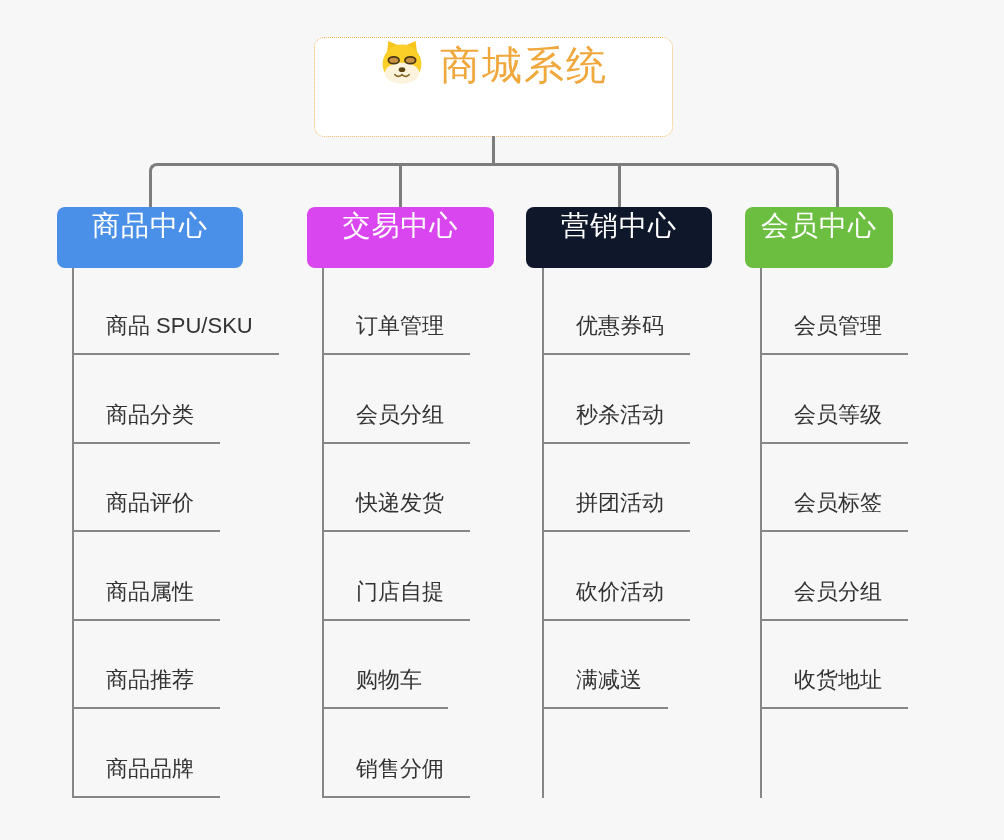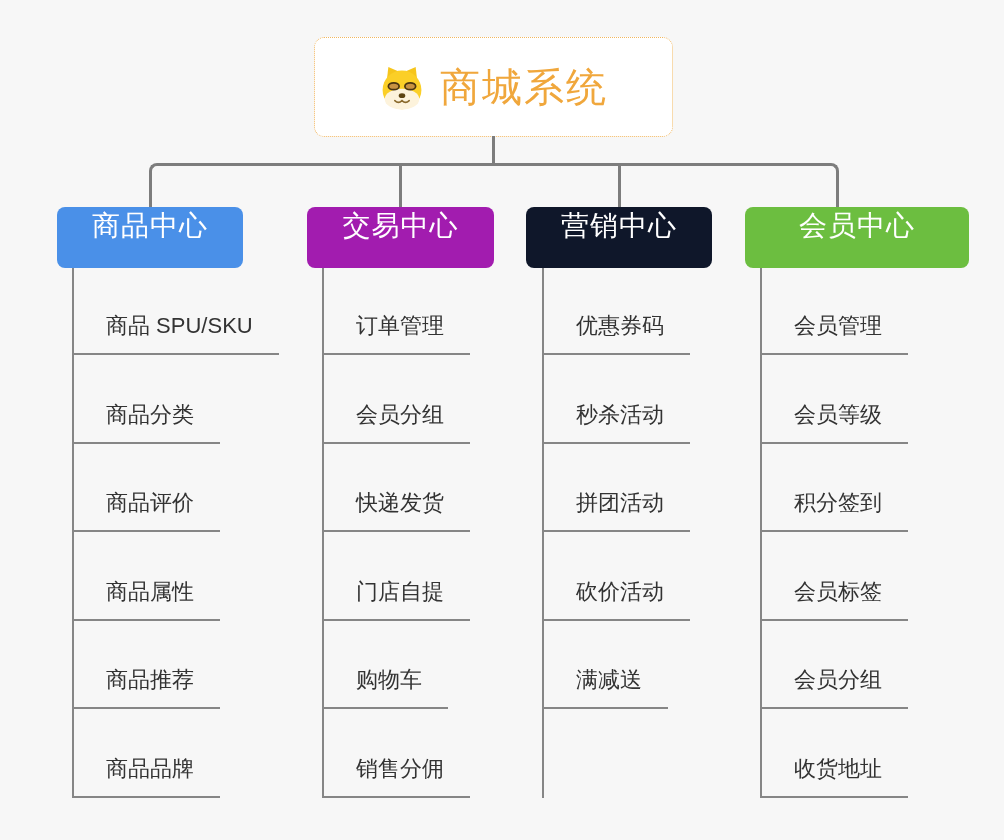--- a/index.html
+++ b/index.html
@@ -3,21 +3,21 @@
 <meta charset="utf-8">
 <style>
   html,body{margin:0;padding:0;}
   body{font-family:"Liberation Sans","DejaVu Sans",sans-serif;background:#f7f7f7;}
   #canvas{position:relative;width:1004px;height:840px;background:#f7f7f7;overflow:hidden;}
 
   
   .root-node{
     position:absolute;left:314px;top:37px;width:359px;height:100px;
     background:#ffffff;border:1px dotted #f2b75f;border-radius:10px;
-    box-sizing:border-box;display:flex;align-items:center;justify-content:center;gap:15px;
+    box-sizing:border-box;display:flex;align-items:flex-start;justify-content:center;gap:15px;
   }
   .root-title{font-size:40px;color:#f0a73c;letter-spacing:2px;}
 
   
   .line{position:absolute;background:#7d7d7d;}
   .root-stub{left:492px;top:136px;width:3px;height:28px;}
   .elbow{position:absolute;top:163px;height:45px;box-sizing:border-box;}
   .elbow-left{left:149px;width:346px;border-left:3px solid #7d7d7d;border-top:3px solid #7d7d7d;border-top-left-radius:8px;}
   .elbow-right{left:495px;width:344px;border-right:3px solid #7d7d7d;border-top:3px solid #7d7d7d;border-top-right-radius:8px;}
   .drop{top:163px;width:3px;height:45px;}
@@ -88,21 +88,21 @@
       <div class="leaf-slot">
           <span class="leaf">商品推荐</span>
         </div>
       <div class="leaf-slot">
           <span class="leaf">商品品牌</span>
         </div>
     </div>
   </div>
 
   <div>
-    <div class="branch-box" style="left: 307px; width: 187px; background-color: #a21caf;">
+    <div class="branch-box" style="left: 307px; width: 187px; background-color: #d946ef;">
       <span>交易中心</span>
     </div>
     <div class="trunk" style="left:322px;"></div>
     <div class="leaves" style="left:322px;">
       <div class="leaf-slot">
           <span class="leaf">订单管理</span>
         </div>
       <div class="leaf-slot">
           <span class="leaf">会员分组</span>
         </div>
@@ -139,33 +139,30 @@
       <div class="leaf-slot">
           <span class="leaf">砍价活动</span>
         </div>
       <div class="leaf-slot">
           <span class="leaf">满减送</span>
         </div>
     </div>
   </div>
 
   <div>
-    <div class="branch-box" style="left: 745px; width: 224px; background-color: rgb(108, 190, 64);">
+    <div class="branch-box" style="left: 745px; width: 148px; background-color: rgb(108, 190, 64);">
       <span>会员中心</span>
     </div>
     <div class="trunk" style="left:760px;"></div>
     <div class="leaves" style="left:760px;">
       <div class="leaf-slot">
           <span class="leaf">会员管理</span>
         </div>
       <div class="leaf-slot">
           <span class="leaf">会员等级</span>
-        </div>
-      <div class="leaf-slot">
-          <span class="leaf">积分签到</span>
         </div>
       <div class="leaf-slot">
           <span class="leaf">会员标签</span>
         </div>
       <div class="leaf-slot">
           <span class="leaf">会员分组</span>
         </div>
       <div class="leaf-slot">
           <span class="leaf">收货地址</span>
         </div>

